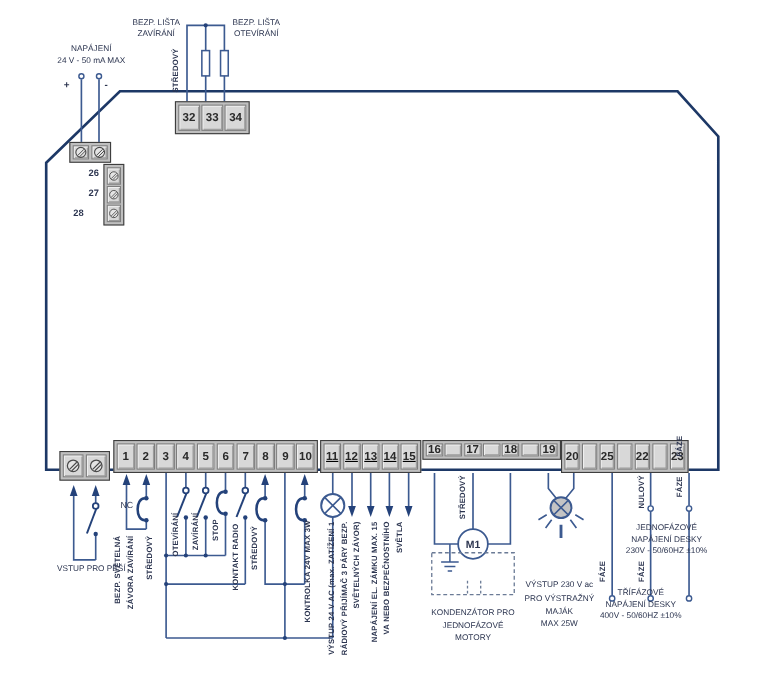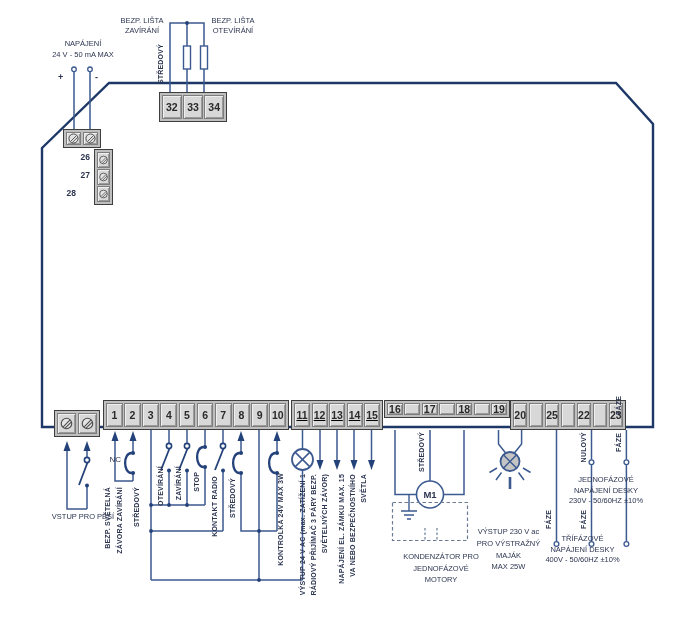--- a/index.html
+++ b/index.html
@@ -292,21 +292,21 @@
     <div>ZAVÍRÁNÍ</div>
   </div>
   <div class="hlab" style="left:202px;top:16px;width:62px;">
     <div>BEZP. LIŠTA</div>
     <div>OTEVÍRÁNÍ</div>
   </div>
 
   <div class="hlab" style="left:103px;top:455px;width:18px;text-align:right;font-size:8px;">NC</div>
   <div class="hlab" style="left:36px;top:512px;width:94px;">VSTUP PRO PĚŠÍ</div>
 
-  <div class="hlab" style="left:384px;top:551px;width:92px;line-height:11.5px;margin-left:11px;">
+  <div class="hlab" style="left:384px;top:551px;width:92px;line-height:11.5px;">
     <div>KONDENZÁTOR PRO</div>
     <div>JEDNOFÁZOVÉ</div>
     <div>MOTORY</div>
   </div>
 
   <div class="hlab" style="left:470px;top:506px;width:77px;line-height:11.8px;margin-top:20px;">
     <div>VÝSTUP 230 V ac</div>
     <div>PRO VÝSTRAŽNÝ</div>
     <div>MAJÁK</div>
     <div>MAX 25W</div>

